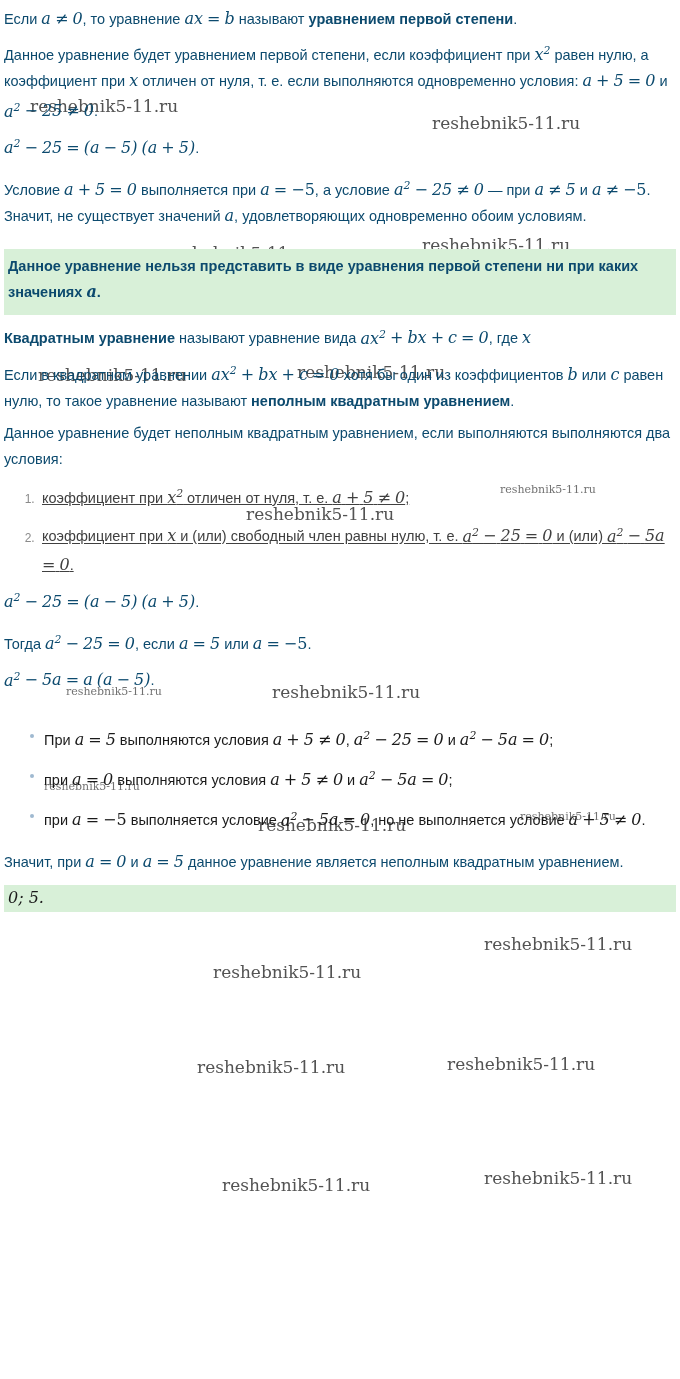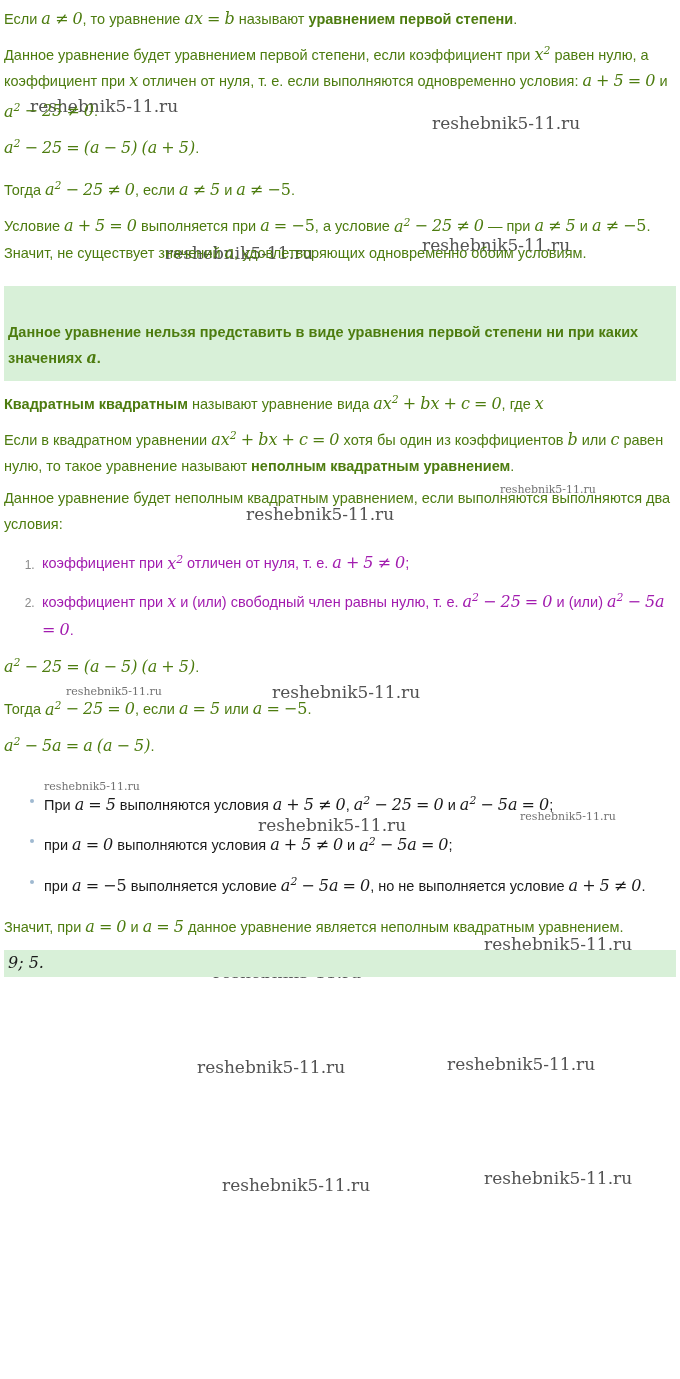--- a/index.html
+++ b/index.html
@@ -22,21 +22,21 @@
   }
   .content {
     position: relative;
     z-index: 2;
     padding: 6px 4px 0 4px;
   }
   p.line {
     margin: 0 0 6px 0;
     font-size: 14.5px;
     line-height: 26px;
-    color: #4d7c0f;
+    color: #0c4a6e;
   }
   .math {
     font-family: "DejaVu Serif", "Liberation Serif", serif;
     font-style: italic;
     font-size: 16px;
     white-space: nowrap;
   }
   .math-up {
     font-style: normal;
   }
@@ -46,37 +46,38 @@
     font-style: italic;
   }
   b, .bold {
     font-weight: bold;
   }
   .highlight {
     background: #d8f0d8;
     padding: 4px 4px 6px 4px;
     margin: 8px 0 6px 0;
   }
-  .highlight p.line { margin-bottom: 4px; margin-top: 29px; }
+  .highlight p.line { margin-bottom: 4px; }
   .answer {
     background: #d8f0d8;
     padding: 3px 4px 5px 4px;
     margin-top: 10px;
     display: block;
   }
   ol.numlist {
     margin: 8px 0 4px 0;
     padding-left: 34px;
     font-size: 14.5px;
     line-height: 28px;
   }
   ol.numlist li {
     margin-bottom: 6px;
     padding-left: 4px;
-    color: #a21caf;
+    color: #404040;
+    text-decoration: underline;
   }
   ol.numlist li::marker {
     color: #8a8a8a;
     font-size: 12px;
   }
   ul.bullets {
     margin: 16px 0 4px 0;
     padding-left: 26px;
     font-size: 14.5px;
     line-height: 28px;
@@ -147,39 +148,36 @@
       Данное уравнение будет уравнением первой степени, если коэффициент при <span class="math">x<sup>2</sup></span> равен нулю, а коэффициент при <span class="math">x</span> отличен от нуля, т.&nbsp;е. если выполняются одновременно условия: <span class="math">a</span> <span class="math math-up">+</span> <span class="math">5</span> <span class="math math-up">=</span> <span class="math">0</span> и <span class="math">a<sup>2</sup></span> <span class="math math-up">−</span> <span class="math">25</span> <span class="math math-up">≠</span> <span class="math">0</span>.
     </p>
 
 
     <p class="line">
       <span class="math">a<sup>2</sup></span> <span class="math math-up">−</span> <span class="math">25</span> <span class="math math-up">=</span> <span class="math">(a</span> <span class="math math-up">−</span> <span class="math">5)</span> <span class="math">(a</span> <span class="math math-up">+</span> <span class="math">5)</span>.
     </p>
 
     <div class="spacer"></div>
 
-    <p class="line">
-      Тогда <span class="math">a<sup>2</sup></span> <span class="math math-up">−</span> <span class="math">25</span> <span class="math math-up">≠</span> <span class="math">0</span>, если <span class="math">a</span> <span class="math math-up">≠</span> <span class="math">5</span> и <span class="math">a</span> <span class="math math-up">≠</span> <span class="math math-up">−5</span>.
-    </p>
 
     <p class="line">
       Условие <span class="math">a</span> <span class="math math-up">+</span> <span class="math">5</span> <span class="math math-up">=</span> <span class="math">0</span> выполняется при <span class="math">a</span> <span class="math math-up">=</span> <span class="math math-up">−5</span>, а условие <span class="math">a<sup>2</sup></span> <span class="math math-up">−</span> <span class="math">25</span> <span class="math math-up">≠</span> <span class="math">0</span> — при <span class="math">a</span> <span class="math math-up">≠</span> <span class="math">5</span> и <span class="math">a</span> <span class="math math-up">≠</span> <span class="math math-up">−5</span>. Значит, не существует значений <span class="math">a</span>, удовлетворяющих одновременно обоим условиям.
     </p>
 
     <div class="spacer"></div>
 
 
     <div class="highlight">
       <p class="line">
         <b>Данное уравнение нельзя представить в виде уравнения первой степени ни при каких значениях <span class="math">a</span>.</b>
       </p>
     </div>
 
     <p class="line">
-      <b>Квадратным квадратным</b> называют уравнение вида <span class="math">ax<sup>2</sup></span> <span class="math math-up">+</span> <span class="math">bx</span> <span class="math math-up">+</span> <span class="math">c</span> <span class="math math-up">=</span> <span class="math">0</span>, где <span class="math">x</span>
+      <b>Квадратным уравнение</b> называют уравнение вида <span class="math">ax<sup>2</sup></span> <span class="math math-up">+</span> <span class="math">bx</span> <span class="math math-up">+</span> <span class="math">c</span> <span class="math math-up">=</span> <span class="math">0</span>, где <span class="math">x</span>
     </p>
 
     <p class="line">
       Если в квадратном уравнении <span class="math">ax<sup>2</sup></span> <span class="math math-up">+</span> <span class="math">bx</span> <span class="math math-up">+</span> <span class="math">c</span> <span class="math math-up">=</span> <span class="math">0</span> хотя бы один из коэффициентов <span class="math">b</span> или <span class="math">c</span> равен нулю, то такое уравнение называют <b>неполным квадратным уравнением</b>.
     </p>
 
     <p class="line">
       Данное уравнение будет неполным квадратным уравнением, если выполняются выполняются два условия:
     </p>
 
@@ -222,17 +220,17 @@
       </li>
     </ul>
 
     <div class="spacer"></div>
 
     <p class="line">
       Значит, при <span class="math">a</span> <span class="math math-up">=</span> <span class="math">0</span> и <span class="math">a</span> <span class="math math-up">=</span> <span class="math">5</span> данное уравнение является неполным квадратным уравнением.
     </p>
 
     <div class="answer">
-      <span class="math">9; 5.</span>
+      <span class="math">0; 5.</span>
     </div>
 
   </div>
 </div>
 
 </body></html>

